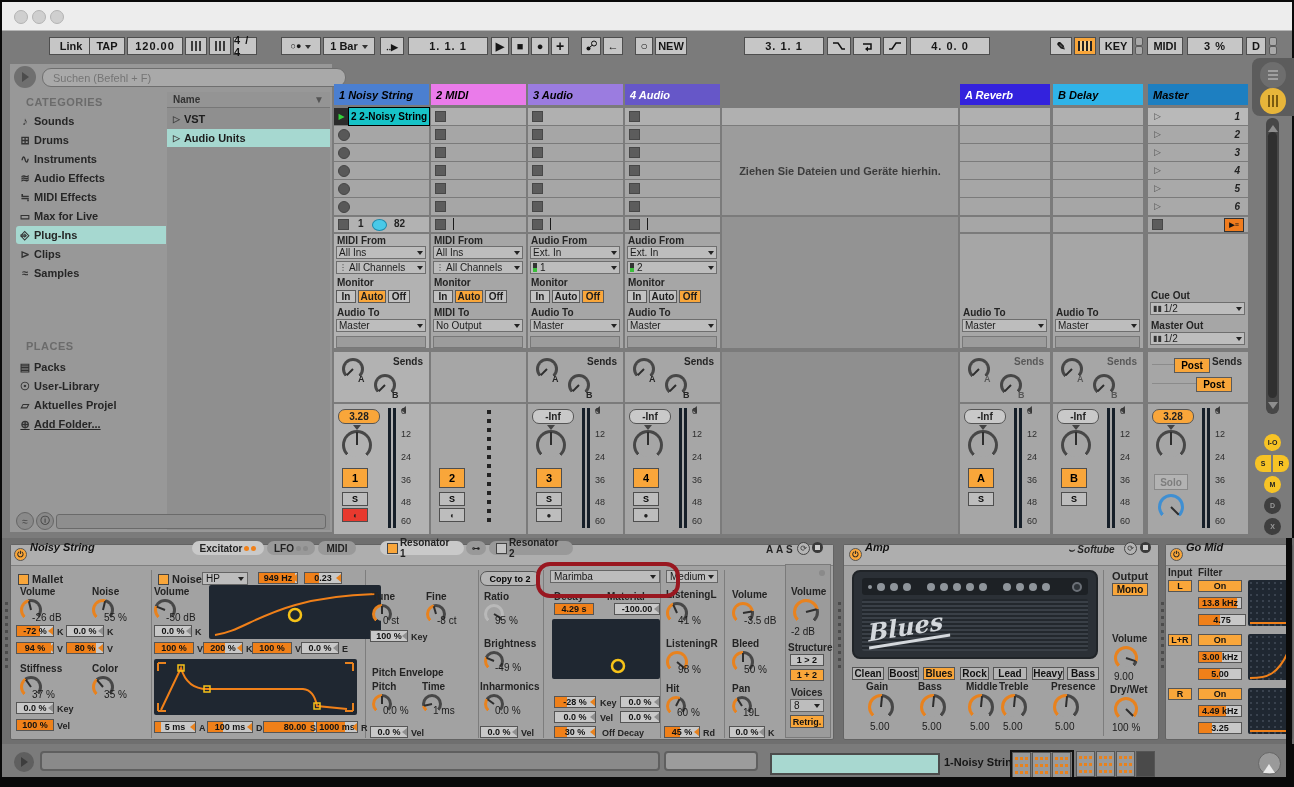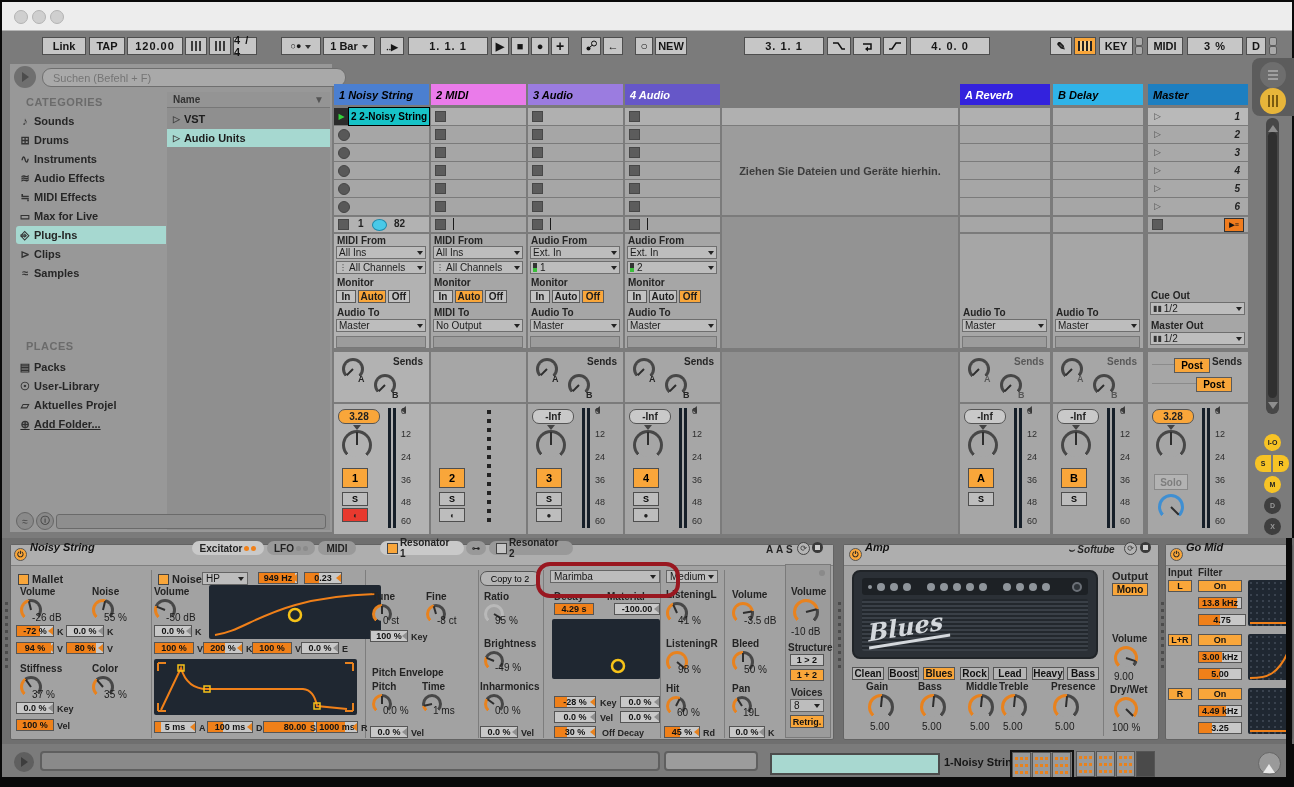--- a/index.html
+++ b/index.html
@@ -126,21 +126,21 @@
   .vbox{position:absolute;height:12px;border:1px solid #555;background:linear-gradient(90deg,#f08019 calc(var(--f,0)*100%),#c8c8c8 calc(var(--f,0)*100%));
     font-size:9px;font-weight:bold;color:#111;display:flex;align-items:center;justify-content:center;box-sizing:border-box;}
   .vbox .vt{position:absolute;right:0px;width:0;height:0;border:4px solid transparent;border-right:5px solid #e8821e;}
   .vbox .vt.dim{border-right-color:#8f8f8f;}
   .sfx{position:absolute;font-size:9px;font-weight:bold;color:#242424;}
   .ddm{position:absolute;height:13px;background:#bdbdbd;border:1px solid #666;font-size:10px;color:#161616;
     display:flex;align-items:center;padding:0 3px;box-sizing:border-box;}
   .display{position:absolute;background:#1f2731;border-radius:2px;}
   .divv{position:absolute;top:32px;height:168px;width:1px;background:#7d7d7d;}
   .copybtn{position:absolute;height:13px;border:1px solid #555;border-radius:7px;background:#b5b5b5;
-    font-size:9px;font-weight:normal;display:flex;align-items:center;justify-content:center;}
+    font-size:9px;font-weight:bold;display:flex;align-items:center;justify-content:center;}
   .annot{position:absolute;border:4px solid #991720;border-radius:14px;pointer-events:none;z-index:60;}
   .gpanel{position:absolute;background:#9b9b9b;border:1px solid #7a7a7a;}
   .obtn{position:absolute;background:#f9a63a;border:1px solid #555;font-size:9px;font-weight:bold;color:#111;
     display:flex;align-items:center;justify-content:center;box-sizing:border-box;}
   .gbtn{position:absolute;background:#c2c2c2;border:1px solid #555;font-size:9px;font-weight:bold;color:#111;
     display:flex;align-items:center;justify-content:center;box-sizing:border-box;}
   .dotted{position:absolute;width:3px;background:repeating-linear-gradient(180deg,#4c4c4c 0 3px,transparent 3px 7px);}
   .ampface{position:absolute;background:#2b3036;border-radius:8px;border:2px solid #202428;box-sizing:border-box;}
   .ampstrip{position:absolute;left:8px;right:8px;top:6px;height:17px;background:#1d2125;border-radius:3px;display:flex;align-items:center;gap:5px;padding:0 6px;box-sizing:border-box;}
   .ampstrip i{width:8px;height:8px;border-radius:50%;background:#8f959b;flex:none;}
@@ -171,21 +171,21 @@
 
 <div class="window">
 
   <div class="titlebar">
     <span class="tl" style="left:12px"></span>
     <span class="tl" style="left:30px"></span>
     <span class="tl" style="left:48px"></span>
   </div>
 
   <div class="tbar">
-    <div class="btn" style="left:40px;width:44px">Link</div>
+    <div class="btn" style="left:47px;width:44px">Link</div>
     <div class="btn" style="left:87px;width:36px">TAP</div>
     <div class="seg" style="left:125px;width:56px">120.00</div>
     <div class="btn" style="left:183px;width:22px">
         <i class="bars"></i>
       </div>
     <div class="btn" style="left:207px;width:22px">
         <i class="bars"></i>
       </div>
     <div class="seg" style="left:231px;width:24px">4 / 4</div>
     <div class="btn" style="left:279px;width:40px">
@@ -1061,21 +1061,21 @@
   <span class="val" style="left:741px;top:169px">19L</span>
         <div class="vbox" style="left:727px;top:188px;width:36px;--f:0">
           <span>0.0 %</span>
           <i class="vt dim"></i>
         </div>
         <span class="sfx" style="left:766px;top:190px">K</span>
         <div class="gpanel" style="left:783px;top:26px;width:44px;height:172px"></div>
 <span style="position:absolute;left:817px;top:32px;width:6px;height:6px;border-radius:50%;background:#8a8a8a"></span>
 <span class="lbl" style="left:789px;top:48px">Volume</span>
 <div class="knob" style="left:791px;top:61px;width:26px;height:26px;--v:.78;--arc:#e8821e;--bg:#9b9b9b"></div>
-<span class="val" style="left:789px;top:88px">-10 dB</span>
+<span class="val" style="left:789px;top:88px">-2 dB</span>
 <span class="lbl" style="left:786px;top:104px">Structure</span>
 <div class="gbtn" style="left:788px;top:116px;width:34px;height:12px">1 &gt; 2</div>
 <div class="obtn" style="left:788px;top:131px;width:34px;height:12px">1 + 2</div>
 <span class="lbl" style="left:789px;top:149px">Voices</span>
 <div class="ddm" style="left:788px;top:161px;width:34px">
           <span class="tx" style="flex:1">8</span>
           <i class="dar" style="width:0;height:0;border:3px solid transparent;border-top:4px solid #222;margin-top:3px"></i>
         </div>
 <div class="obtn" style="left:788px;top:177px;width:34px;height:13px">Retrig.</div>
       </div>

